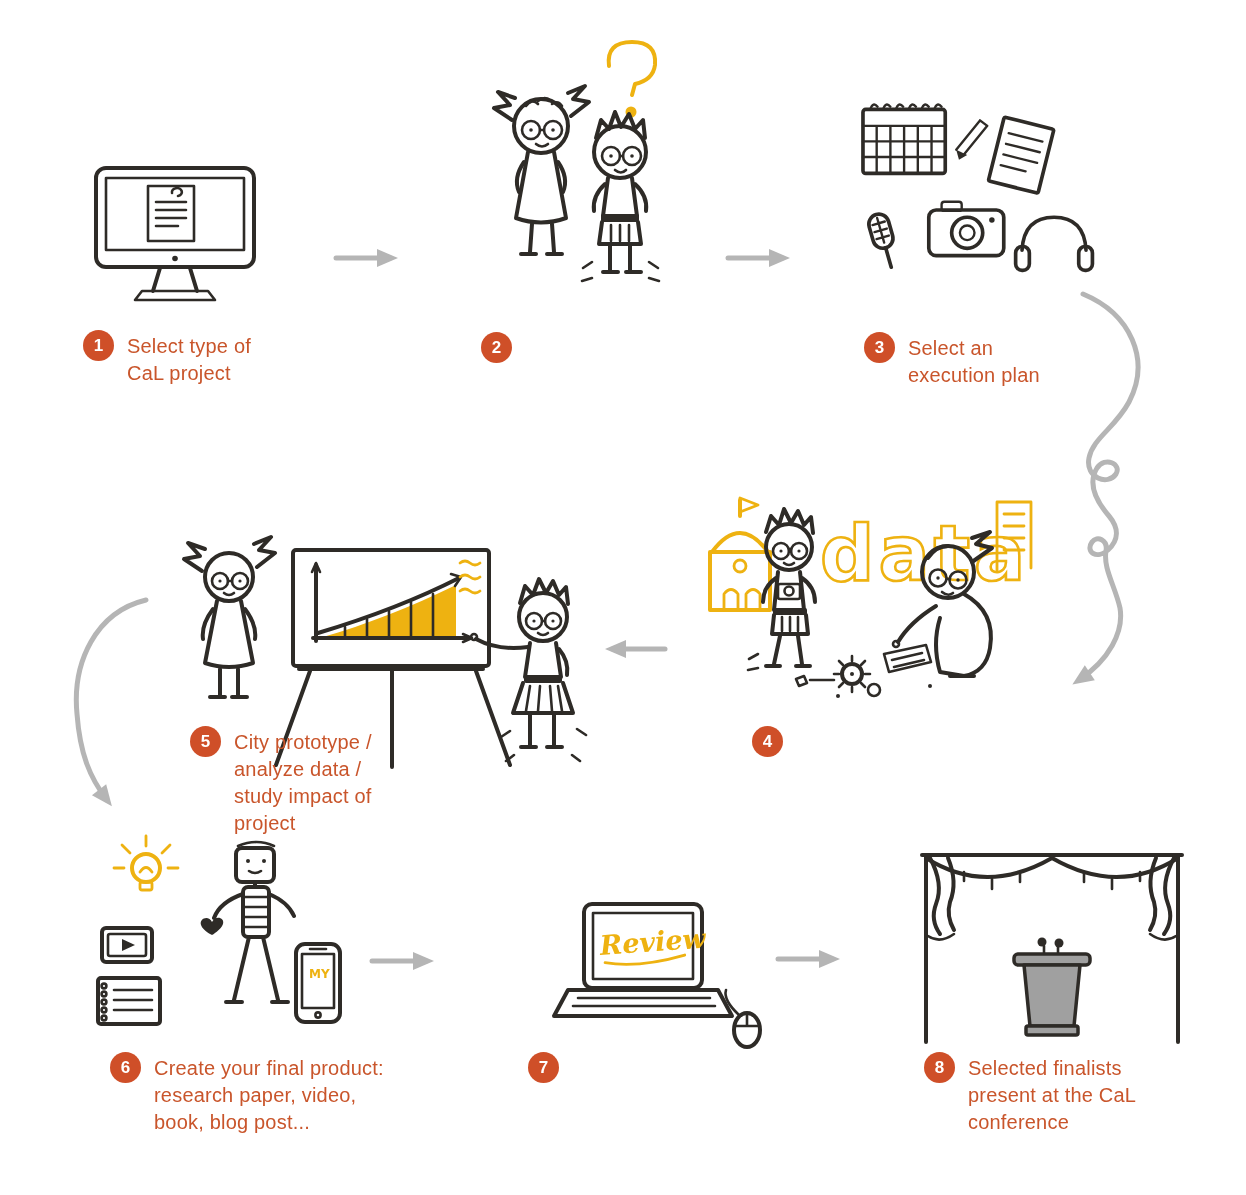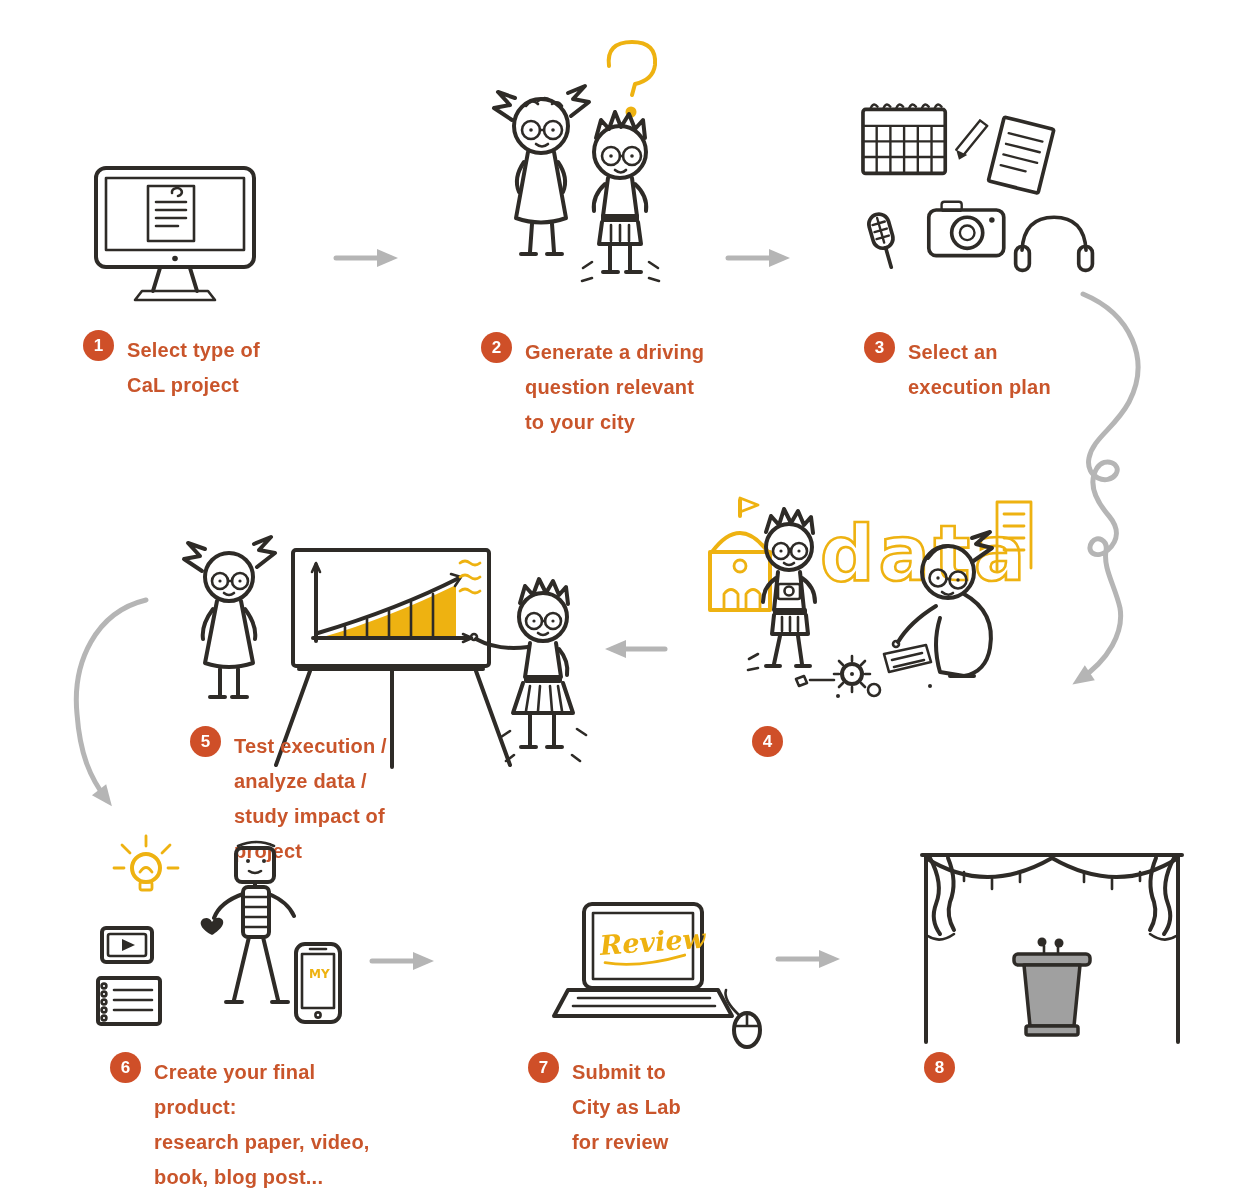--- a/index.html
+++ b/index.html
@@ -12,22 +12,22 @@
   .art, .caption, .arrow { position: absolute; }
   .caption { display: flex; gap: 13px; align-items: flex-start; }
   .badge {
     width: 31px; height: 31px; border-radius: 50%;
     background: #cf4f28; color: #fff;
     font-size: 17px; font-weight: bold;
     display: flex; align-items: center; justify-content: center;
     flex-shrink: 0;
   }
   .label {
-    color: #c9552b; font-size: 20px; font-weight: bold;
-    line-height: 35px; white-space: pre-line; padding-top: 3px;
+    color: #c9552b; font-size: 20px; font-weight: normal;
+    line-height: 27px; white-space: pre-line; padding-top: 3px;
     letter-spacing: 0.2px;
   }
   svg { overflow: visible; display: block; }
   .ink  { fill:none; stroke:#2e2b27; stroke-width:4; stroke-linecap:round; stroke-linejoin:round; }
   .ink3 { fill:none; stroke:#2e2b27; stroke-width:2.6; stroke-linecap:round; stroke-linejoin:round; }
   .inkfill { fill:#2e2b27; stroke:none; }
   .inkw { fill:#ffffff; stroke:#2e2b27; stroke-width:4; stroke-linecap:round; stroke-linejoin:round; }
   .yel  { fill:none; stroke:#eeb211; stroke-width:4; stroke-linecap:round; stroke-linejoin:round; }
   .yel3 { fill:none; stroke:#eeb211; stroke-width:2.8; stroke-linecap:round; stroke-linejoin:round; }
   .yelfill { fill:#eeb211; stroke:none; }
@@ -106,23 +106,20 @@
       <rect class="inkfill" x="133" y="186" width="38" height="8" rx="2"></rect>
       <path class="ink" d="M134 194 L131 216 H173 L170 194"></path>
       <path class="ink3" d="M143 197 v16 M152 197 v16 M161 197 v16"></path>
       <path class="ink" d="M142 218 v24 M162 218 v24"></path>
       <path class="ink" d="M135 244 h15 M158 244 h15"></path>
       <path class="ink3" d="M124 234 l-9 6 M181 234 l9 6 M124 250 l-10 3 M181 250 l10 3"></path>
     </g>
   </svg>
   <div class="caption" style="left:481px;top:332px;width:230px">
     <div class="badge">2</div>
-    <div class="label">Generate a driving
-question relevant
-to your city</div>
   </div>
 
   <svg class="arrow" style="left:722px;top:243px;width:86px;height:30px" viewBox="0 0 86 30">
     <defs>
         <marker id="ah2" markerUnits="userSpaceOnUse" markerWidth="24" markerHeight="22" refX="14" refY="10" orient="auto">
           <path d="M1 1 L22 10 L1 19 Z" fill="#b5b5b5"></path>
         </marker>
       </defs>
     <path class="gray-arrow" d="M6 15 H60" marker-end="url(#ah2)"></path>
   </svg>
@@ -288,21 +285,21 @@
       <rect class="inkfill" x="366" y="160" width="38" height="8" rx="2"></rect>
       <path class="ink" d="M365 168 L355 198 H415 L405 168"></path>
       <path class="ink3" d="M372 171 l-4 25 M382 171 l-2 25 M392 171 l2 25 M400 171 l4 25"></path>
       <path class="ink" d="M372 200 V230 M396 200 V230"></path>
       <path class="ink" d="M363 232 h15 M389 232 h15"></path>
       <path class="ink3" d="M352 216 l-9 6 M419 214 l9 6 M356 240 l-8 6 M414 240 l8 6"></path>
     </g>
   </svg>
   <div class="caption" style="left:190px;top:726px;width:230px">
     <div class="badge">5</div>
-    <div class="label">Test execution /
+    <div class="label">City prototype /
 analyze data /
 study impact of
 project</div>
   </div>
 
   <svg class="arrow" style="left:62px;top:592px;width:110px;height:230px" viewBox="0 0 110 230">
     <defs>
         <marker id="ah5" markerUnits="userSpaceOnUse" markerWidth="24" markerHeight="22" refX="14" refY="10" orient="auto">
           <path d="M1 1 L22 10 L1 19 Z" fill="#b5b5b5"></path>
         </marker>
@@ -381,23 +378,20 @@
       <path class="ink3" d="M46 100 H178 M41 108 H183"></path>
     </g>
     <g>
       <ellipse class="ink" cx="215" cy="132" rx="13" ry="17" stroke-width="3.5"></ellipse>
       <path class="ink3" d="M215 117 v11 M203 128 h24"></path>
       <path class="ink3" d="M207 117 Q191 102 194 92"></path>
     </g>
   </svg>
   <div class="caption" style="left:528px;top:1052px;width:190px">
     <div class="badge">7</div>
-    <div class="label">Submit to
-City as Lab
-for review</div>
   </div>
 
   <svg class="arrow" style="left:772px;top:944px;width:86px;height:30px" viewBox="0 0 86 30">
     <defs>
         <marker id="ah7" markerUnits="userSpaceOnUse" markerWidth="24" markerHeight="22" refX="14" refY="10" orient="auto">
           <path d="M1 1 L22 10 L1 19 Z" fill="#b5b5b5"></path>
         </marker>
       </defs>
     <path class="gray-arrow" d="M6 15 H60" marker-end="url(#ah7)"></path>
   </svg>
@@ -417,15 +411,18 @@
       <circle class="inkfill" cx="130" cy="100" r="4.5"></circle>
       <circle class="inkfill" cx="147" cy="101" r="4.5"></circle>
       <path class="ink3" d="M132 104 v8 M146 105 v8"></path>
       <rect class="podium" x="102" y="112" width="76" height="11" rx="4"></rect>
       <path class="podium" d="M112 123 H168 L162 184 H118 Z"></path>
       <rect class="podium" x="114" y="184" width="52" height="9" rx="2"></rect>
     </g>
   </svg>
   <div class="caption" style="left:924px;top:1052px;width:245px">
     <div class="badge">8</div>
+    <div class="label">Selected finalists
+present at the CaL
+conference</div>
   </div>
 
 </div>
 
 </body></html>

